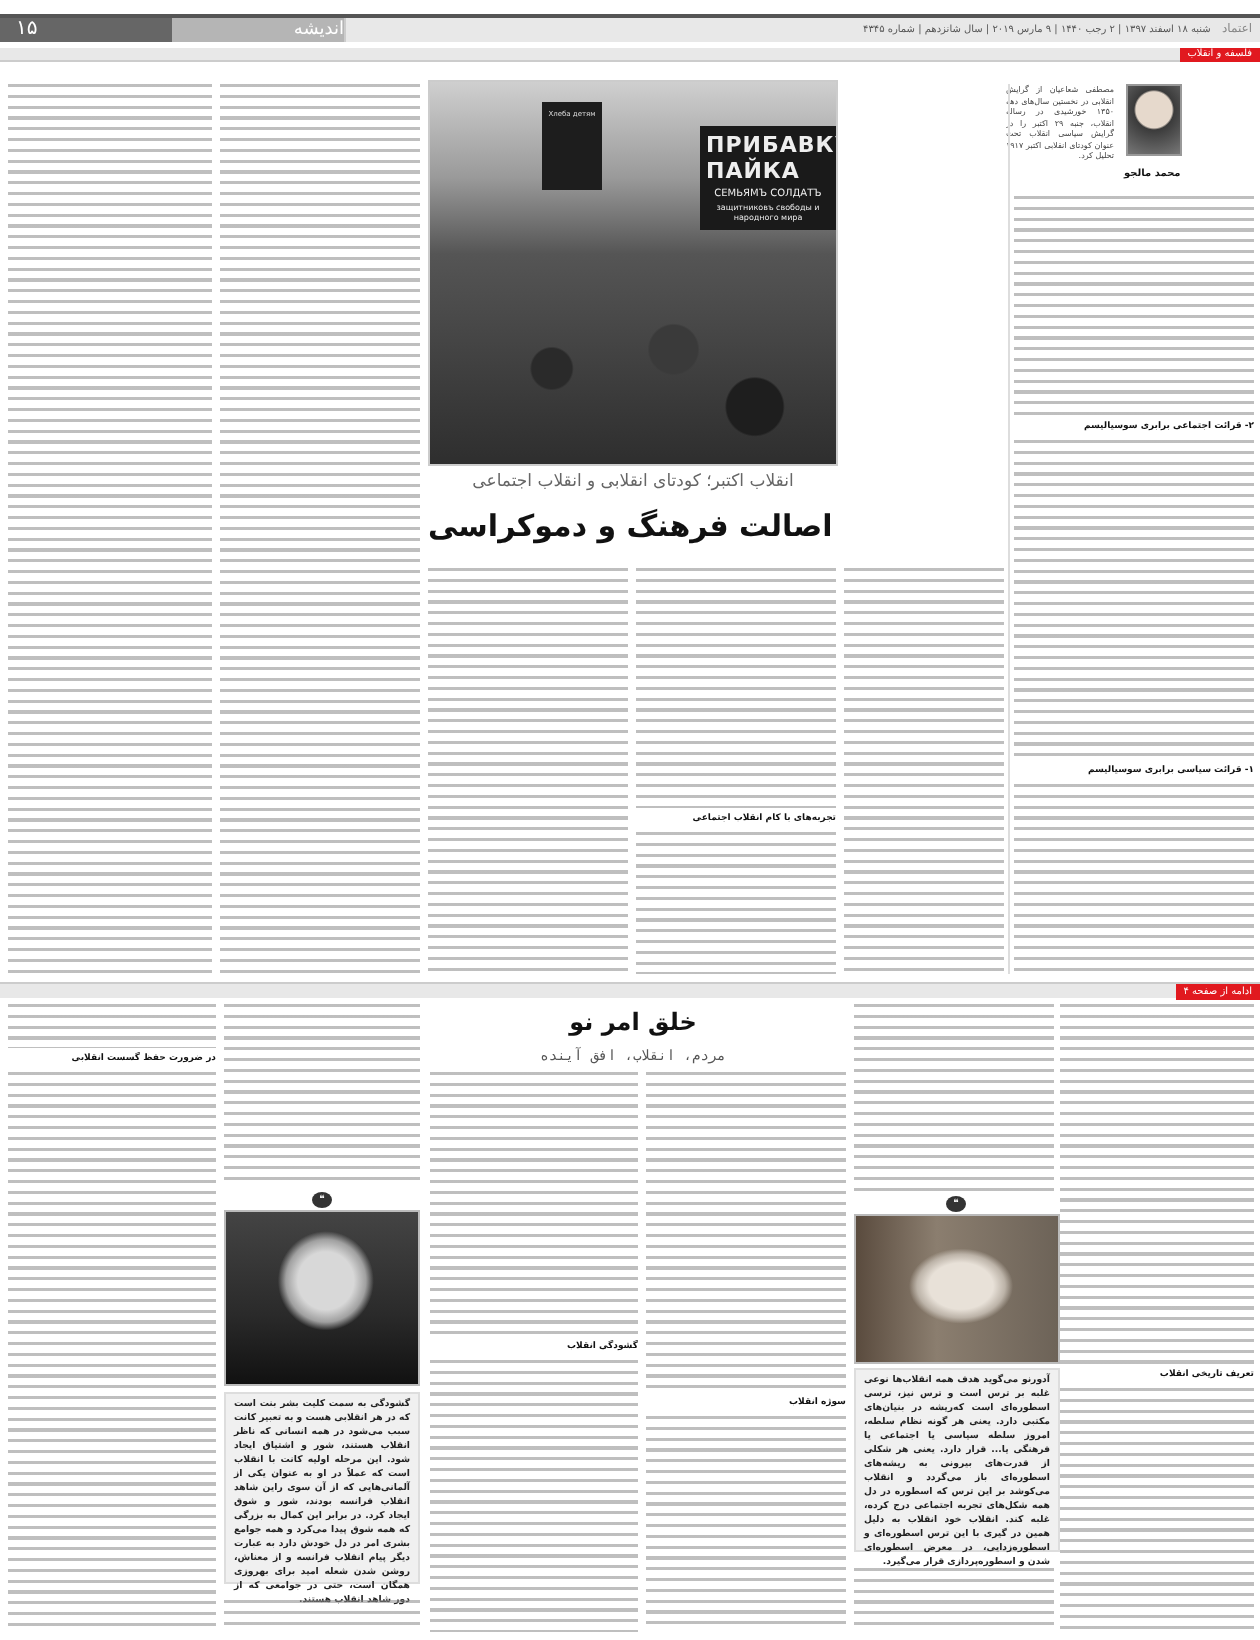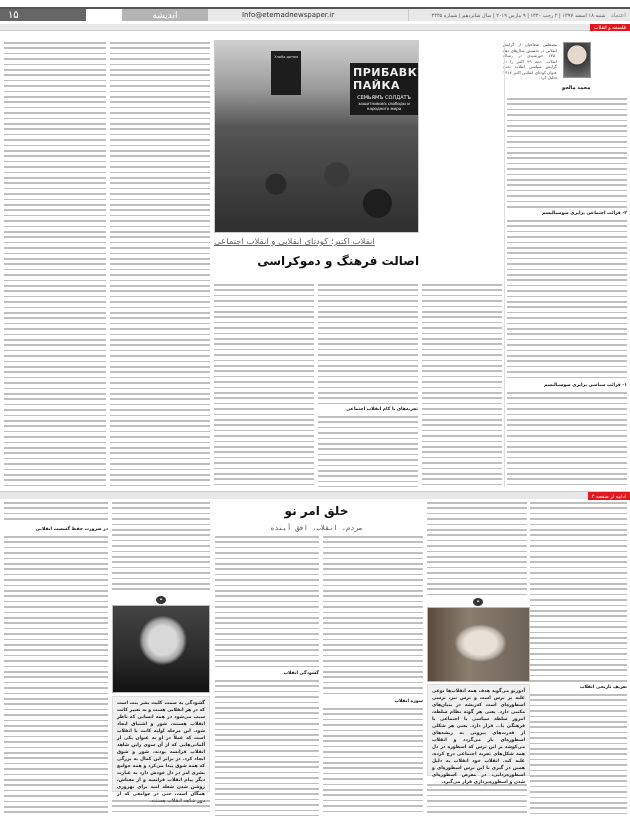--- a/index.html
+++ b/index.html
@@ -1,21 +1,21 @@
 <!DOCTYPE html>
 <html><head>
 <meta charset="utf-8">
 <style>
   * { box-sizing: border-box; margin: 0; padding: 0; }
   html, body { width: 630px; height: 820px; background: #ffffff; overflow: hidden; }
   body { font-family: "DejaVu Sans", sans-serif; color: #333; direction: rtl; position: relative; }
 
   .masthead { position: absolute; left: 0; top: 7px; width: 630px; height: 14px; border-top: 2px solid #555; display: flex; direction: ltr; }
   .mh-page { width: 86px; height: 12px; background: #666; color: #fff; font-weight: normal; font-size: 10px; line-height: 12px; padding-left: 8px; }
-  .mh-section { width: 86px; height: 12px; background: #b5b5b5; color: #fff; font-size: 9px; line-height: 12px; text-align: center; margin-left: 36px; }
+  .mh-section { width: 86px; height: 12px; background: #b5b5b5; color: #fff; font-size: 9px; line-height: 12px; text-align: right; }
   .mh-email { width: 200px; height: 12px; background: #e8e8e8; color: #333; font-size: 7px; line-height: 12px; padding-left: 34px; }
   .mh-date { flex: 1; height: 12px; background: #e8e8e8; color: #555; font-size: 5px; line-height: 12px; padding-right: 4px; direction: rtl; text-align: right; border-left: 1px solid #ccc; }
   .mh-logo { display: inline-block; color: #888; font-size: 6px; margin-left: 4px; }
 
   .topbar { position: absolute; left: 0; top: 24px; width: 630px; height: 7px; background: #e8e8e8; border-bottom: 1px solid #ccc; }
   .red-tag { position: absolute; right: 0; top: 0; height: 7px; background: #e1191f; color: #fff; font-size: 5px; line-height: 7px; padding: 0 4px; }
 
   .col-text { position: absolute; font-size: 4px; line-height: 5.5px; color: #444; text-align: justify; overflow: hidden; }
   .col-text .sub { font-weight: bold; color: #111; font-size: 4.5px; }
 
@@ -26,22 +26,22 @@
       radial-gradient(circle at 60% 70%, #3a3a3a 0 12px, transparent 13px),
       radial-gradient(circle at 80% 85%, #1e1e1e 0 14px, transparent 15px),
       linear-gradient(to bottom, #cfcfcf 0%, #9a9a9a 25%, #555 45%, #2e2e2e 100%);
       border: 1px solid #ccc; overflow: hidden; }
   .banner1 { position: absolute; left: 56px; top: 10px; width: 30px; height: 44px; background: #1d1d1d; color: #ddd; font-size: 3.5px; padding: 4px 2px; text-align: center; direction: ltr; }
   .banner2 { position: absolute; right: 0; top: 22px; width: 68px; height: 52px; background: #1a1a1a; color: #eee; padding: 3px; direction: ltr; }
   .banner2 .b-l1 { font-size: 11px; font-weight: bold; letter-spacing: 0.5px; }
   .banner2 .b-l2 { font-size: 5px; text-align: center; margin-top: 2px; }
   .banner2 .b-l3 { font-size: 4px; text-align: center; margin-top: 1px; }
 
-  .kicker { position: absolute; left: 214px; top: 236px; width: 205px; text-align: left; font-size: 8.5px; color: #666; text-decoration: underline; }
-  .headline { position: absolute; left: 214px; top: 254px; width: 205px; text-align: right; font-size: 12px; font-weight: bold; color: #111; }
+  .kicker { position: absolute; left: 214px; top: 236px; width: 205px; text-align: center; font-size: 8.5px; color: #666; }
+  .headline { position: absolute; left: 214px; top: 254px; width: 205px; text-align: left; font-size: 15px; font-weight: bold; color: #111; }
 
   .author-box { position: absolute; left: 560px; top: 42px; width: 64px; height: 52px; }
   .author-photo { position: absolute; left: 3px; top: 0px; width: 28px; height: 36px; background: radial-gradient(circle at 50% 35%, #e6d9cc 0 9px, #3b3b3b 10px, #777 100%); border: 1px solid #999; }
   .author-name { position: absolute; left: 2px; top: 42px; font-size: 5px; font-weight: bold; color: #111; }
 
   .section-divider { position: absolute; left: 0; top: 491px; width: 630px; height: 8px; background: #e8e8e8; border-top: 1px solid #ccc; }
   .red-tag2 { position: absolute; right: 0; top: 0; height: 8px; background: #e1191f; color: #fff; font-size: 5px; line-height: 8px; padding: 0 4px; }
 
   .h2 { position: absolute; left: 214px; top: 504px; width: 205px; text-align: center; font-size: 12px; font-weight: bold; color: #111; }
   .h2-kicker { position: absolute; left: 214px; top: 524px; width: 205px; text-align: center; font-size: 7px; color: #555; font-family: Liberation Mono, monospace; }
@@ -57,21 +57,20 @@
       linear-gradient(to bottom, #444 0%, #2a2a2a 60%, #111 100%); border: 1px solid #bbb; }
 
   .vrule { position: absolute; width: 1px; background: #ddd; }
 </style>
 </head>
 <body>
 
 <div class="masthead">
   <div class="mh-page">۱۵</div>
   <div class="mh-section">اندیشه</div>
-  <div class="mh-email">Info@etemadnewspaper.ir</div>
   <div class="mh-date">
     <span class="mh-logo">اعتماد</span>
     <span>شنبه ۱۸ اسفند ۱۳۹۷ | ۲ رجب ۱۴۴۰ | ۹ مارس ۲۰۱۹ | سال شانزدهم | شماره ۴۳۴۵</span>
   </div>
 </div>
 
 <div class="topbar">
   <div class="red-tag">فلسفه و انقلاب</div>
 </div>
 

